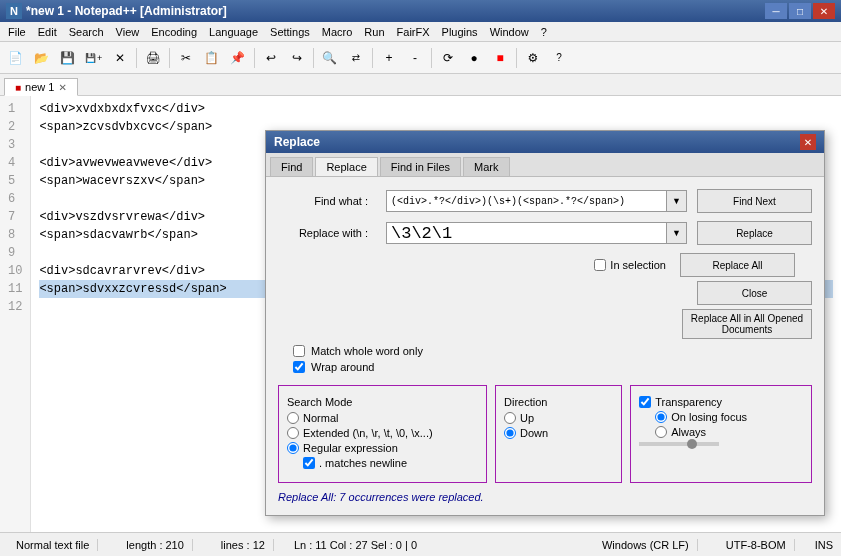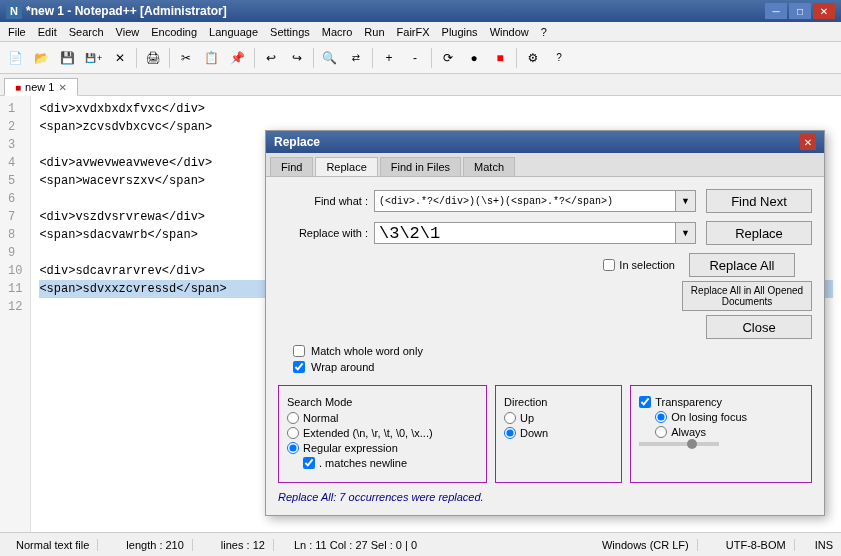--- a/index.html
+++ b/index.html
@@ -181,21 +181,21 @@
     .dialog-body { padding: 12px; }
     .form-row {
       display: flex;
       align-items: center;
       margin-bottom: 8px;
     }
     .form-label {
       width: 90px;
       font-size: 11px;
       text-align: right;
-      margin-right: 6px;
+      margin-right: 18px;
     }
     .form-input {
       flex: 1;
       height: 22px;
       border: 1px solid #999;
       padding: 0 4px;
       font-size: 17px;
       font-family: 'Courier New', monospace;
       background: white;
     }
@@ -205,26 +205,26 @@
       border: 1px solid #999;
       border-left: none;
       background: #e8e8e8;
       cursor: pointer;
       display: flex;
       align-items: center;
       justify-content: center;
       font-size: 9px;
     }
     .btn-primary {
-      width: 106px;
+      width: 115px;
       height: 24px;
       background: #e8e8e8;
       border: 1px solid #999;
       cursor: pointer;
-      font-size: 13px;
+      font-size: 10px;
       text-align: center;
     }
     .btns-col {
       display: flex;
       flex-direction: column;
       gap: 4px;
       margin-left: 10px;
     }
     .checkbox-row {
       display: flex;
@@ -392,21 +392,21 @@
 
       <div class="dialog-title-bar">
         <span>Replace</span>
         <button class="dialog-close-btn">✕</button>
       </div>
 
       <div class="dialog-tabs">
         <div class="dialog-tab">Find</div>
         <div class="dialog-tab active">Replace</div>
         <div class="dialog-tab">Find in Files</div>
-        <div class="dialog-tab">Match</div>
+        <div class="dialog-tab">Mark</div>
       </div>
 
       <div class="dialog-body">
 
         <div class="form-row">
           <span class="form-label">Find what :</span>
           <input type="text" class="form-input" value="(&lt;div&gt;.*?&lt;/div&gt;)(\s+)(&lt;span&gt;.*?&lt;/span&gt;)" style="font-size: 10px;">
           <div class="form-dropdown">▼</div>
           <div class="btns-col">
             <button class="btn-primary">Find Next</button>
@@ -424,24 +424,24 @@
 
         <div style="display:flex; justify-content:space-between; align-items:flex-start; margin-bottom:6px;">
           <div></div>
           <div style="display:flex; flex-direction:column; gap:4px; margin-right:0;">
             <div style="display:flex; align-items:center; gap:4px; justify-content:flex-end; margin-right:0; padding-right:17px;">
               <input type="checkbox" style="width: 12px; height: 12px;">
               <span style="font-size:11px;">In selection</span>
               <button class="btn-primary" style="margin-left:10px;">Replace All</button>
             </div>
             <div style="display:flex; justify-content:flex-end;">
+              <button class="btn-primary">Close</button>
+            </div>
+            <div style="display:flex; justify-content:flex-end;">
               <button class="btn-primary" style="width:130px;font-size:10px;height:30px;">Replace All in All Opened Documents</button>
-            </div>
-            <div style="display:flex; justify-content:flex-end;">
-              <button class="btn-primary">Close</button>
             </div>
           </div>
         </div>
 
         <div style="margin-bottom:4px;">
           <div class="checkbox-row">
             <input type="checkbox" style="">
             <span>Match whole word only</span>
           </div>
           <div class="checkbox-row">

